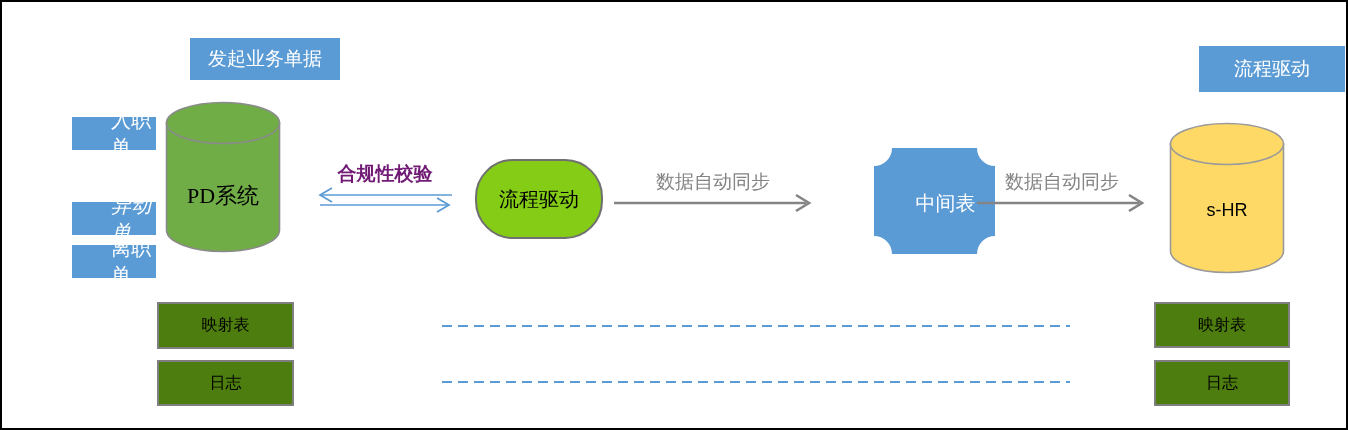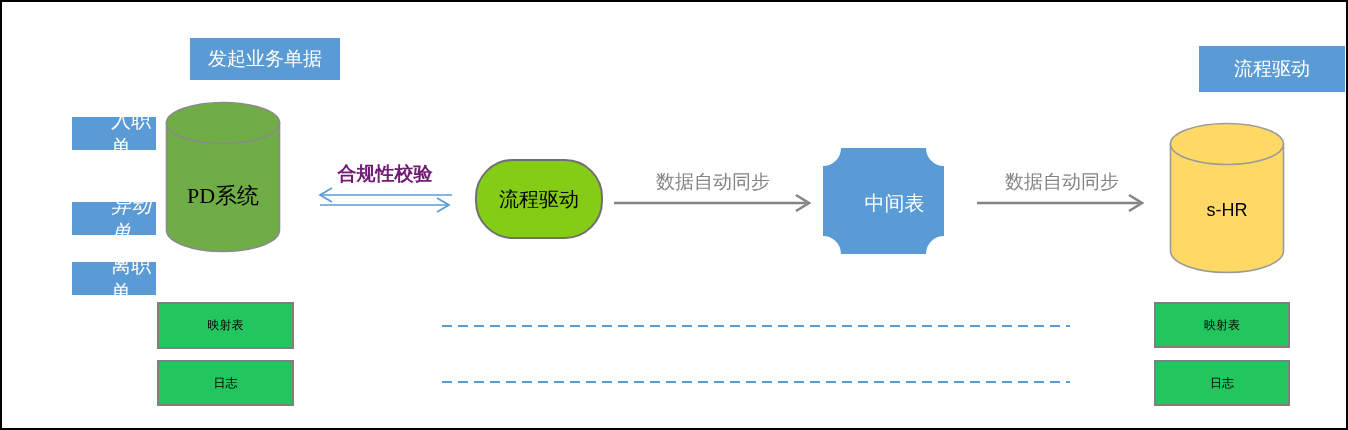--- a/index.html
+++ b/index.html
@@ -18,25 +18,25 @@
     display: flex; align-items: center; justify-content: center;
     font-size: 19px;
     margin-left: 45px;
   }
   .doc-item {
     left: 25px; width: 84px; height: 33px;
     font-size: 20px;
     padding-left: 39px;
   }
   .outline-box {
-    background: #22c55e;
+    background: #4d7c0f;
     border: 2px solid #7F7F7F;
     color: #000000;
     display: flex; align-items: center; justify-content: center;
-    font-size: 12px;
+    font-size: 16px;
     font-family: Liberation Mono, monospace;
   }
   .cyl-wrap { width: 116px; height: 152px; }
   .cyl-label {
     position: absolute; left: 0; width: 100%;
     text-align: center; color: #000;
   }
   .stadium {
     background: #84cc16;
     border: 2px solid #707070;
@@ -58,21 +58,21 @@
 </style>
 </head>
 <body>
 
 <div class="canvas">
 
   <div class="abs blue-box" style="left:143px; top:36px; width:150px; height:42px;">发起业务单据</div>
 
   <div class="abs blue-box doc-item" style="top:115px;">入职单</div>
   <div class="abs blue-box doc-item" style="top:200px;font-style:italic;">异动单</div>
-  <div class="abs blue-box doc-item" style="top:260px;">离职单</div>
+  <div class="abs blue-box doc-item" style="top:243px;">离职单</div>
 
   <div class="abs cyl-wrap" style="left:163px; top:99px;font-family:Liberation Serif, serif;">
     <svg width="116" height="152" viewBox="0 0 116 152">
       <path d="M1.5,22 V129 A56.5,21.5 0 0 0 114.5,129 V22 Z" fill="#70AD47" stroke="#8a8a8a" stroke-width="1.6"></path>
       <ellipse cx="58" cy="22" rx="56.5" ry="20.5" fill="#70AD47" stroke="#8a8a8a" stroke-width="1.6"></ellipse>
     </svg>
     <div class="cyl-label" style="top:80px; font-size:22px;">PD系统</div>
   </div>
 
   <div class="abs check-label" style="left:313px; top:159px; width:140px;">合规性校验</div>
@@ -84,21 +84,21 @@
   </svg>
 
   <div class="abs stadium" style="left:473px; top:157px; width:128px; height:80px;">流程驱动</div>
 
   <div class="abs flow-label" style="left:612px; top:167px; width:198px;">数据自动同步</div>
   <svg class="abs" style="left:610px; top:190px;" width="202" height="22" viewBox="0 0 202 22">
     <line x1="2" y1="11" x2="194" y2="11" stroke="#848484" stroke-width="2.6"></line>
     <polyline points="184,3 197,11 184,19" fill="none" stroke="#848484" stroke-width="2.6"></polyline>
   </svg>
 
-  <div class="abs" style="left:821px; top:146px; width:143px; height:106px;">
+  <div class="abs" style="left:872px; top:146px; width:143px; height:106px;">
     <svg width="121" height="106" viewBox="0 0 121 106">
       <path d="M18,0 H103 A18,18 0 0 0 121,18 V88 A18,18 0 0 0 103,106 H18 A18,18 0 0 0 0,88 V18 A18,18 0 0 0 18,0 Z" fill="#5B9BD5"></path>
     </svg>
     <div class="plaque-label" style="top:42px;">中间表</div>
   </div>
 
   <div class="abs flow-label" style="left:975px; top:167px; width:170px;">数据自动同步</div>
   <svg class="abs" style="left:973px; top:190px;" width="172" height="22" viewBox="0 0 172 22">
     <line x1="2" y1="11" x2="164" y2="11" stroke="#848484" stroke-width="2.6"></line>
     <polyline points="154,3 167,11 154,19" fill="none" stroke="#848484" stroke-width="2.6"></polyline>

